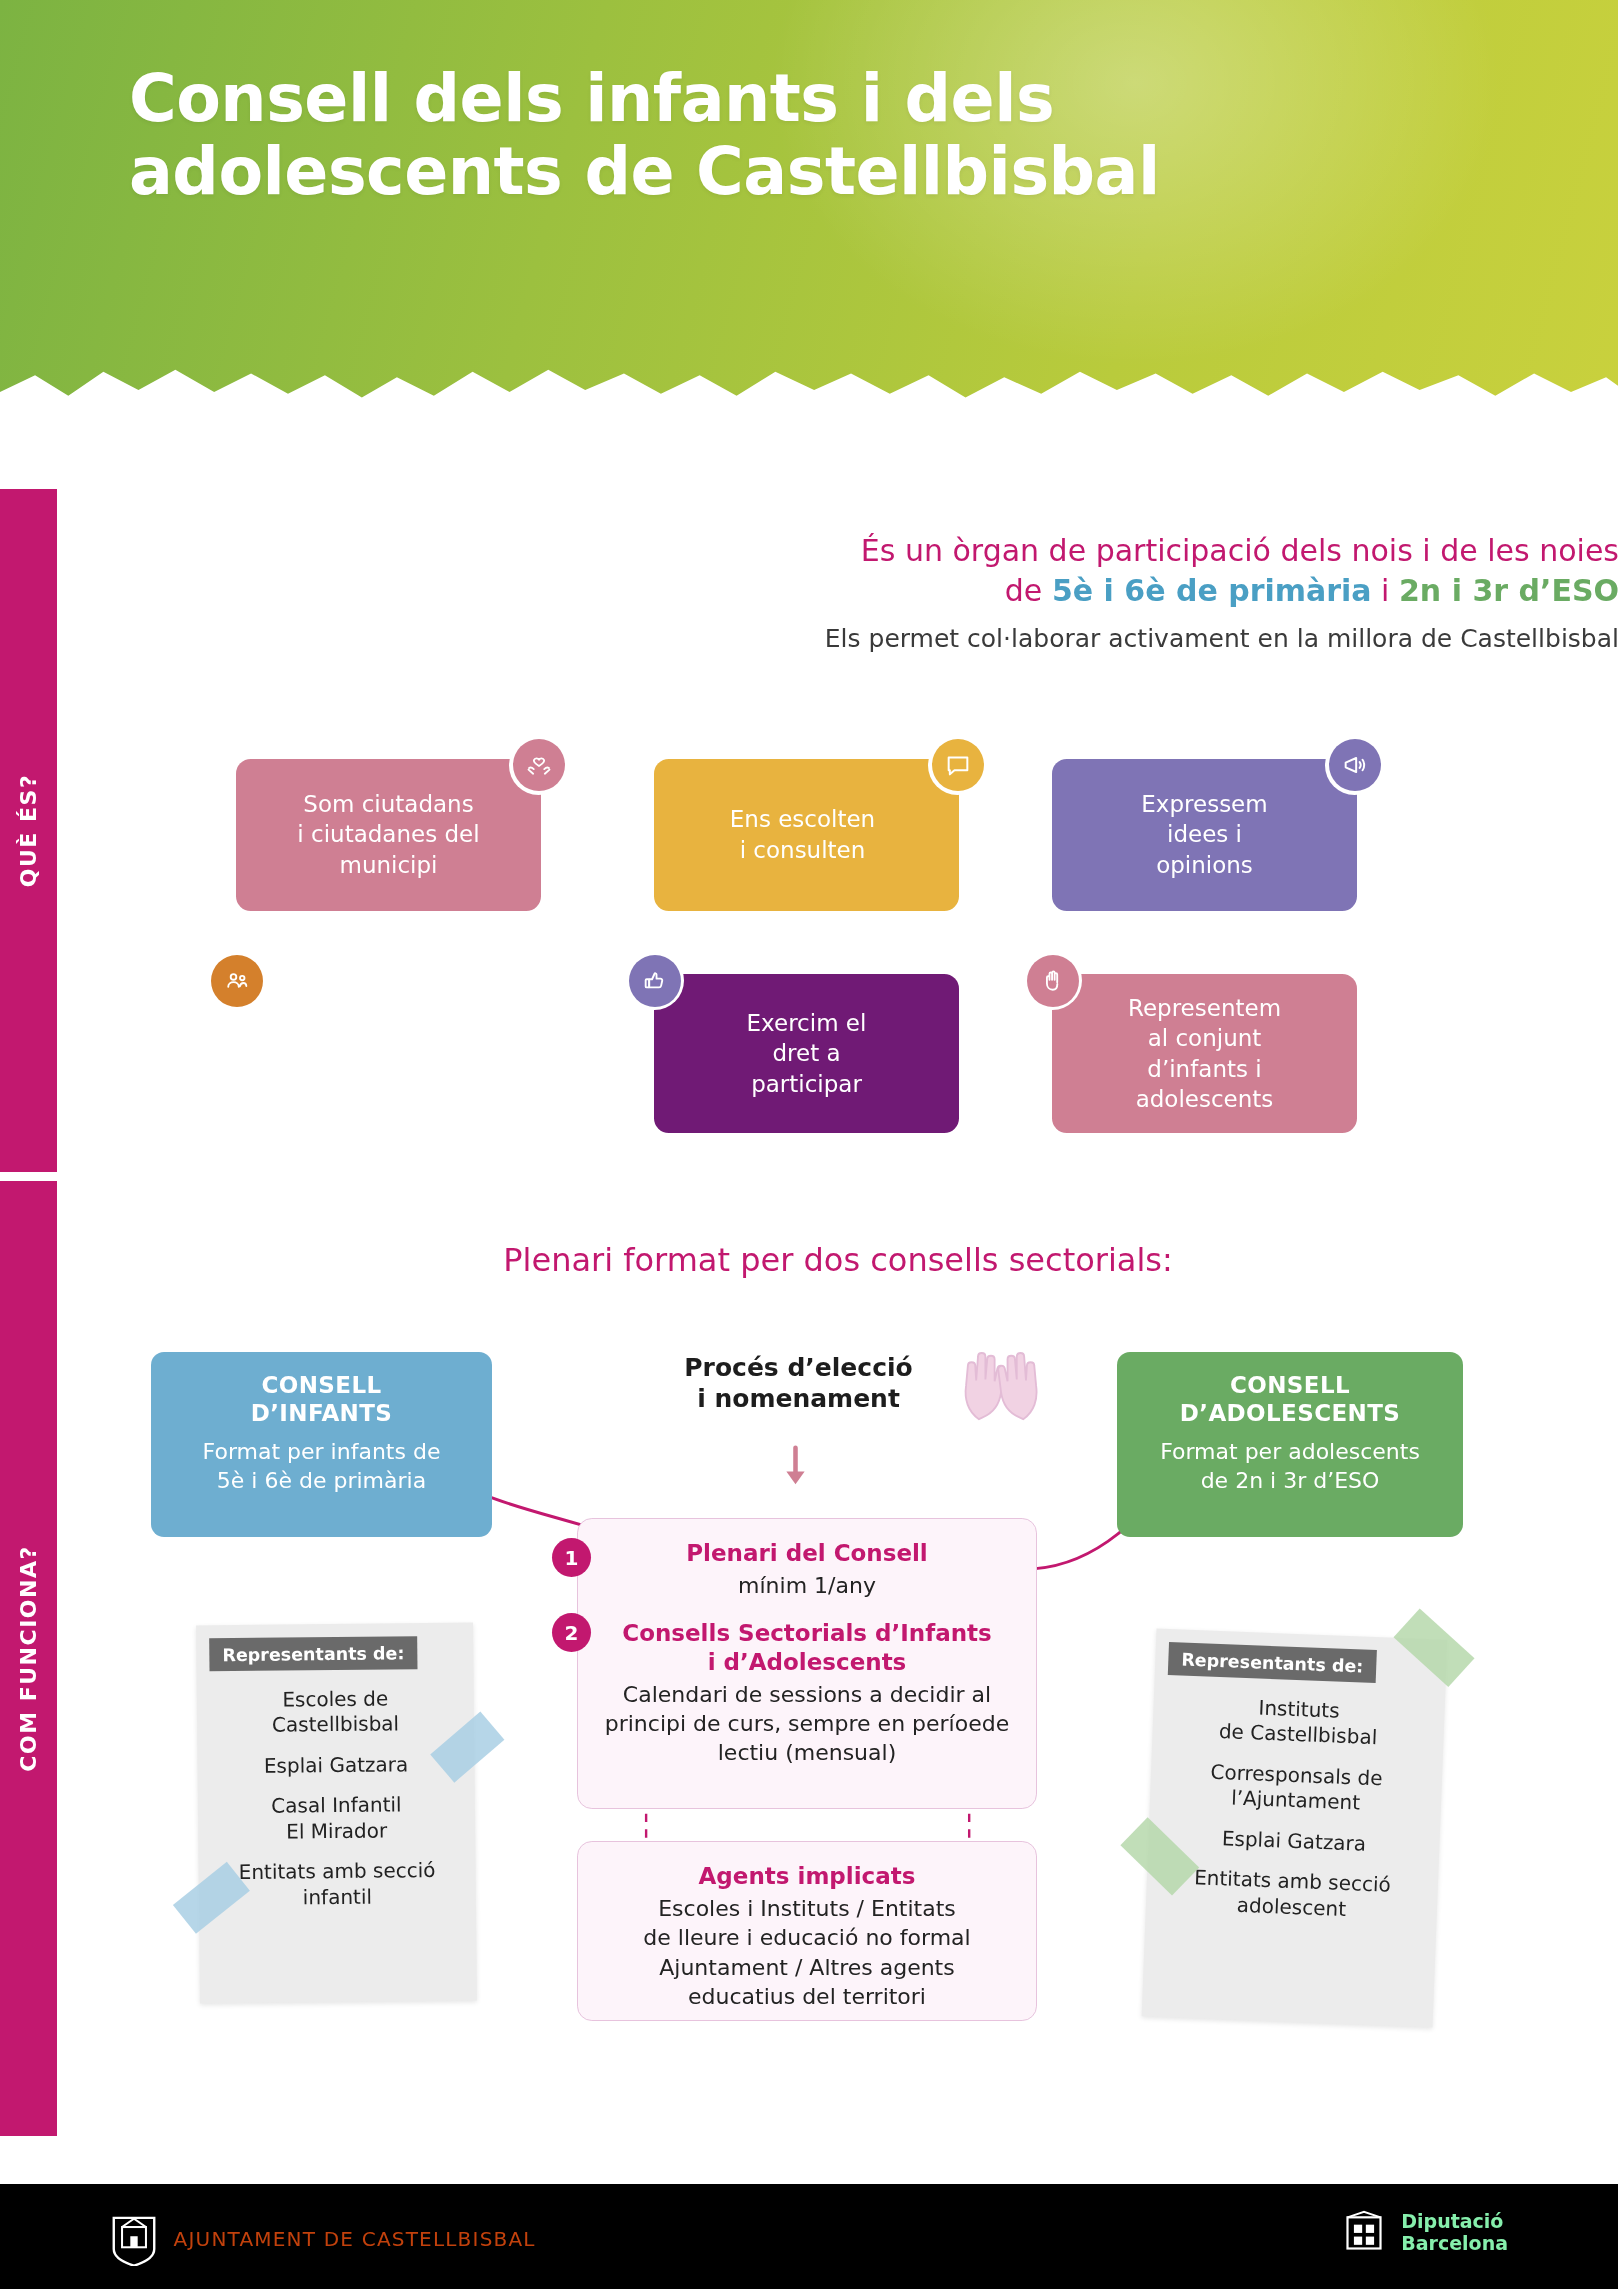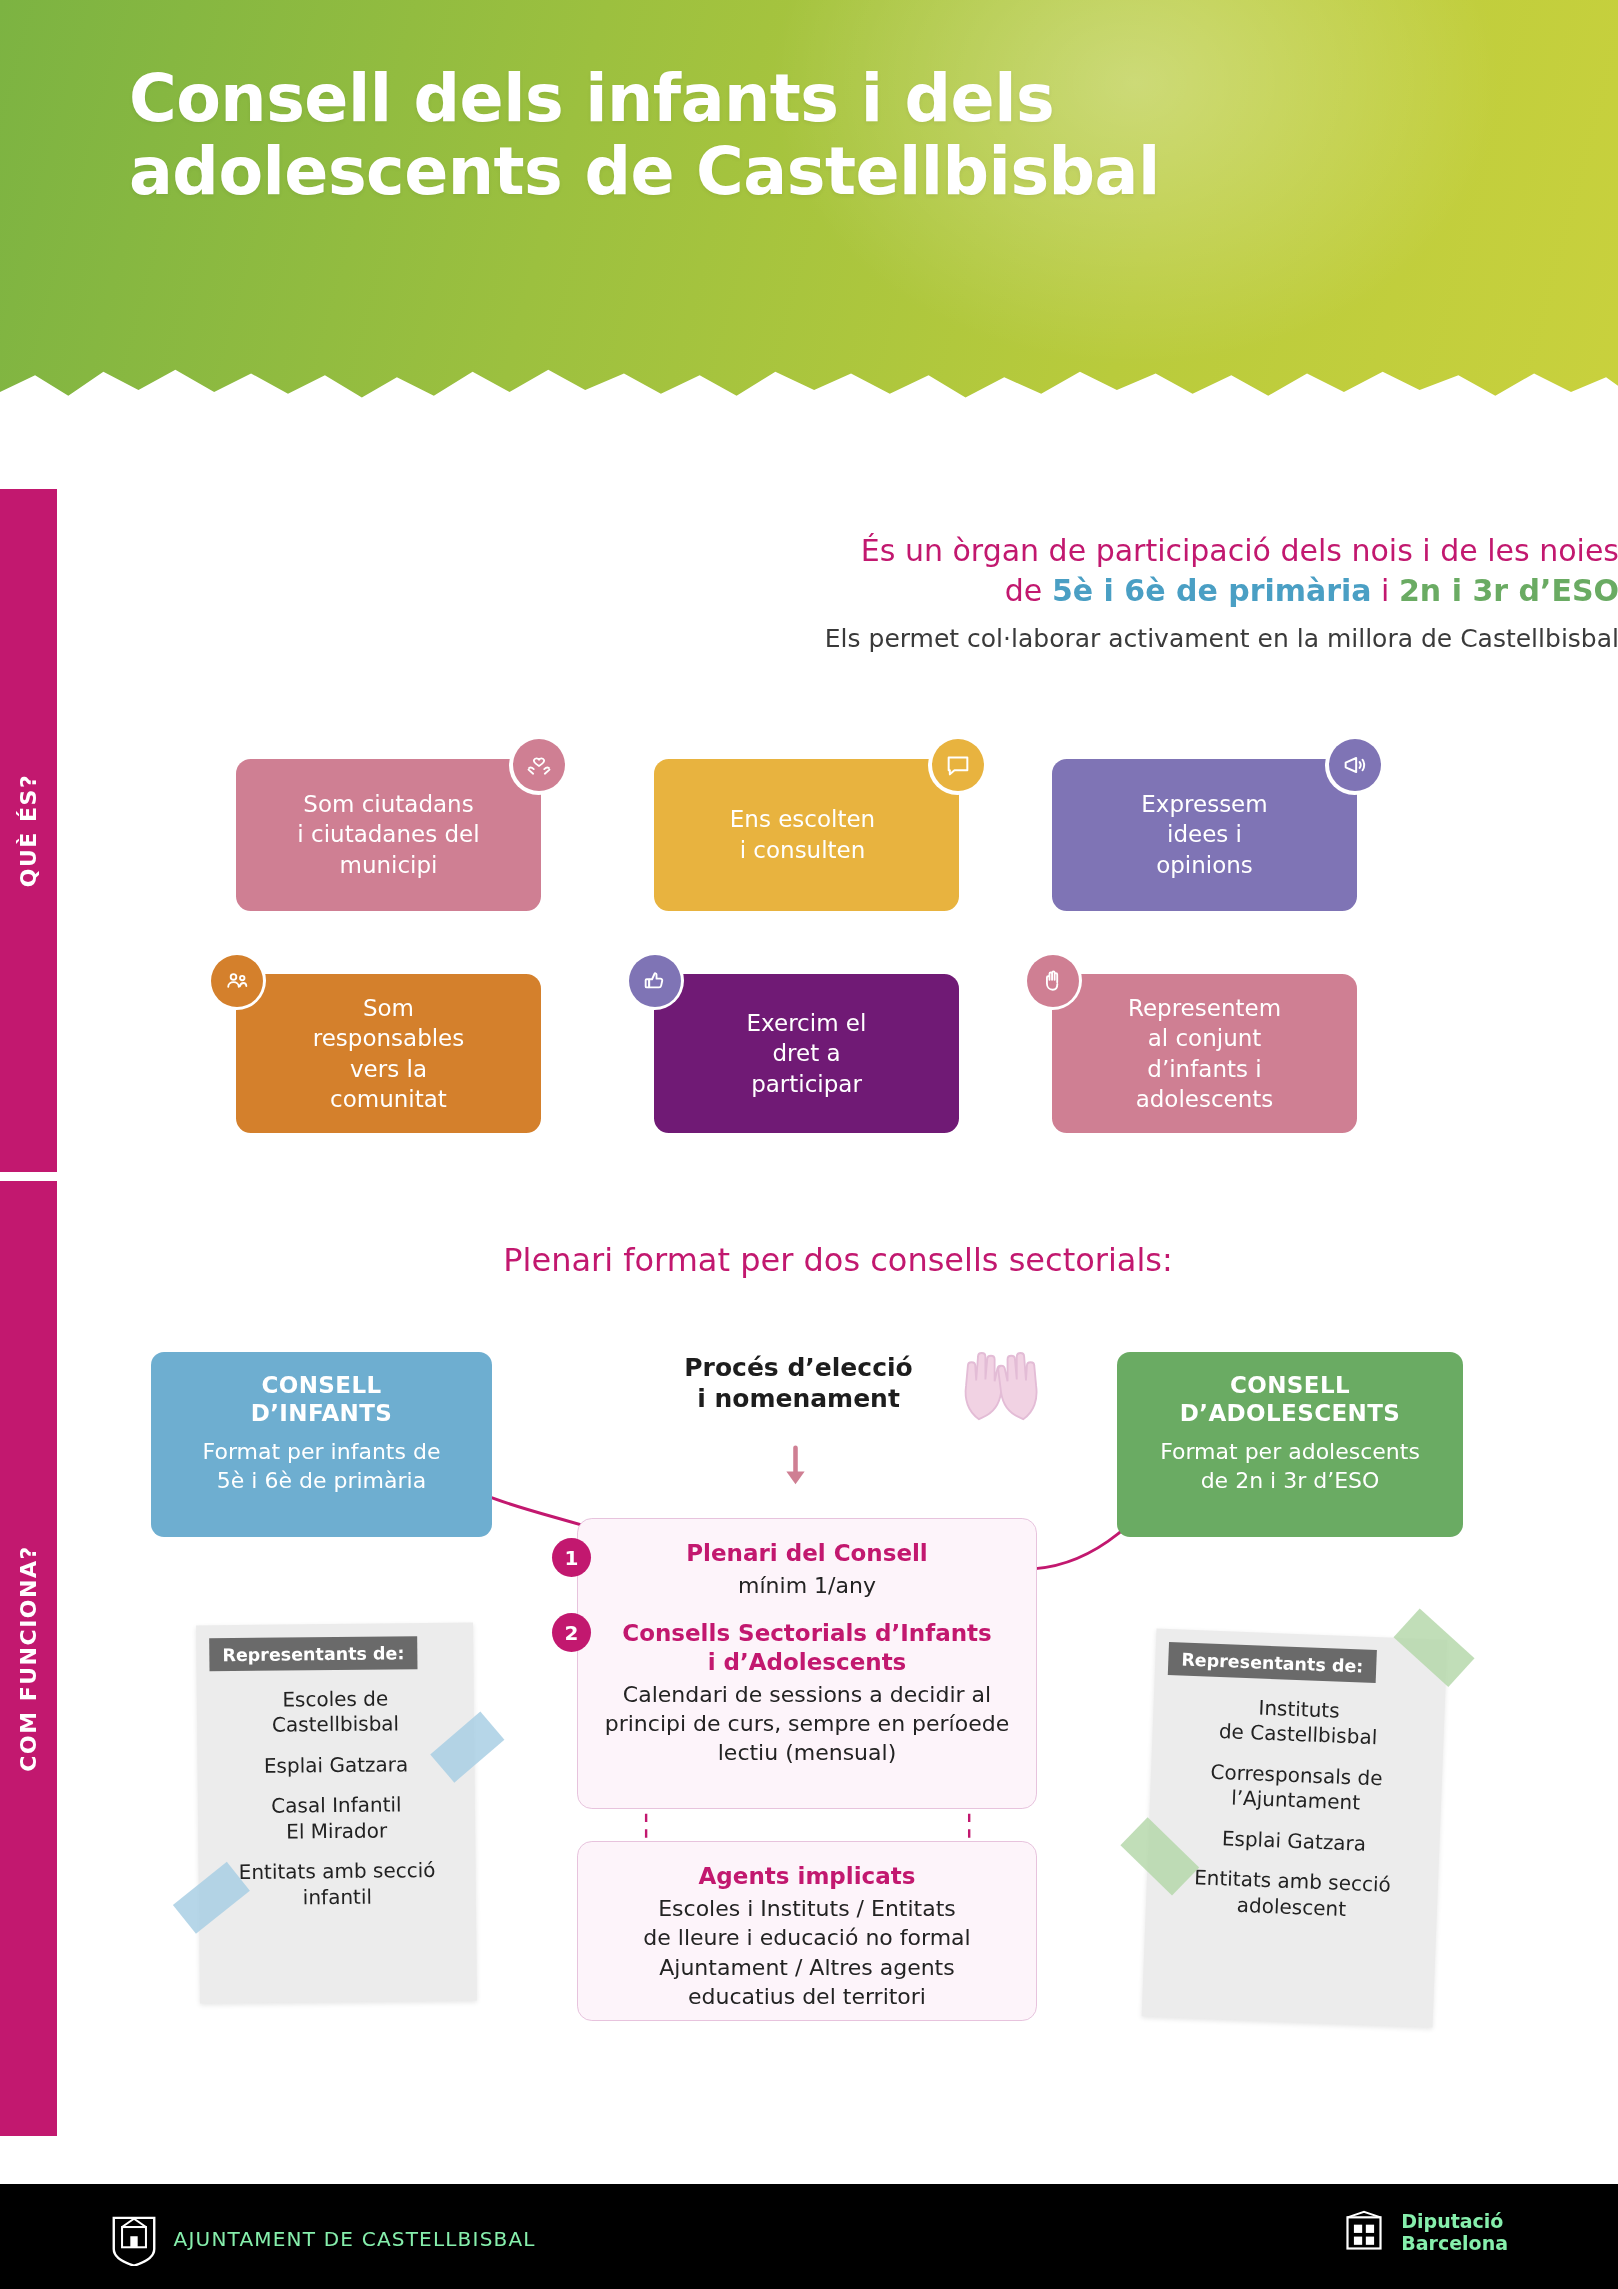--- a/index.html
+++ b/index.html
@@ -154,21 +154,21 @@
   .tape { position: absolute; opacity: .85; }
   .tape-blue { background: #a9cfe4; }
   .tape-green { background: #b6d8ac; }
 
   
   .footer {
     position: absolute; left: 0; bottom: 0; width: 1619px; height: 106px; background: #000;
   }
   .foot-left { position: absolute; left: 111px; top: 28px; display: flex; align-items: center; gap: 16.6px; }
   .foot-right { position: absolute; right: 111px; top: 26px; display: flex; align-items: center; gap: 14.8px; }
-  .foot-txt { color: #86efac; font-size: 20px; letter-spacing: 1.2px; }
+  .foot-txt { color: #c2410c; font-size: 20px; letter-spacing: 1.2px; }
   .foot-dip { color: #86efac; font-size: 19px; font-weight: 700; line-height: 1.18; }
 
   .shield { width: 46px; height: 54px; }
   svg { display: block; }
 </style>
 </head>
 <body>
 
 <div class="page">
 
@@ -233,26 +233,20 @@
     </div>
     <div class="badge b3">
       <div class="ring">
         <svg viewBox="0 0 24 24" fill="none" stroke="#ffffff" stroke-width="1.7" stroke-linecap="round" stroke-linejoin="round">
           <path d="M4 10v4l9 4V6z"></path>
             <path d="M16 9.5c1 1.4 1 3.6 0 5M18.5 7.5c1.8 2.3 1.8 6.7 0 9"></path>
         </svg>
       </div>
     </div>
 
-    <div class="card c4">
-      <span style="white-space:pre-line">Som
-responsables
-vers la
-comunitat</span>
-    </div>
     <div class="badge b4">
       <div class="ring">
         <svg viewBox="0 0 24 24" fill="none" stroke="#ffffff" stroke-width="1.6" stroke-linecap="round" stroke-linejoin="round">
           <circle cx="9" cy="8.5" r="2.4"></circle>
             <circle cx="16.5" cy="9.5" r="1.9"></circle>
           <path d="M4.5 17c0-2.5 2-4 4.5-4s4.5 1.5 4.5 4M14.5 16.5c.4-2 1.6-2.8 3-2.8 1.4 0 2.4.9 2.5 2.6"></path>
         </svg>
       </div>
     </div>
 

